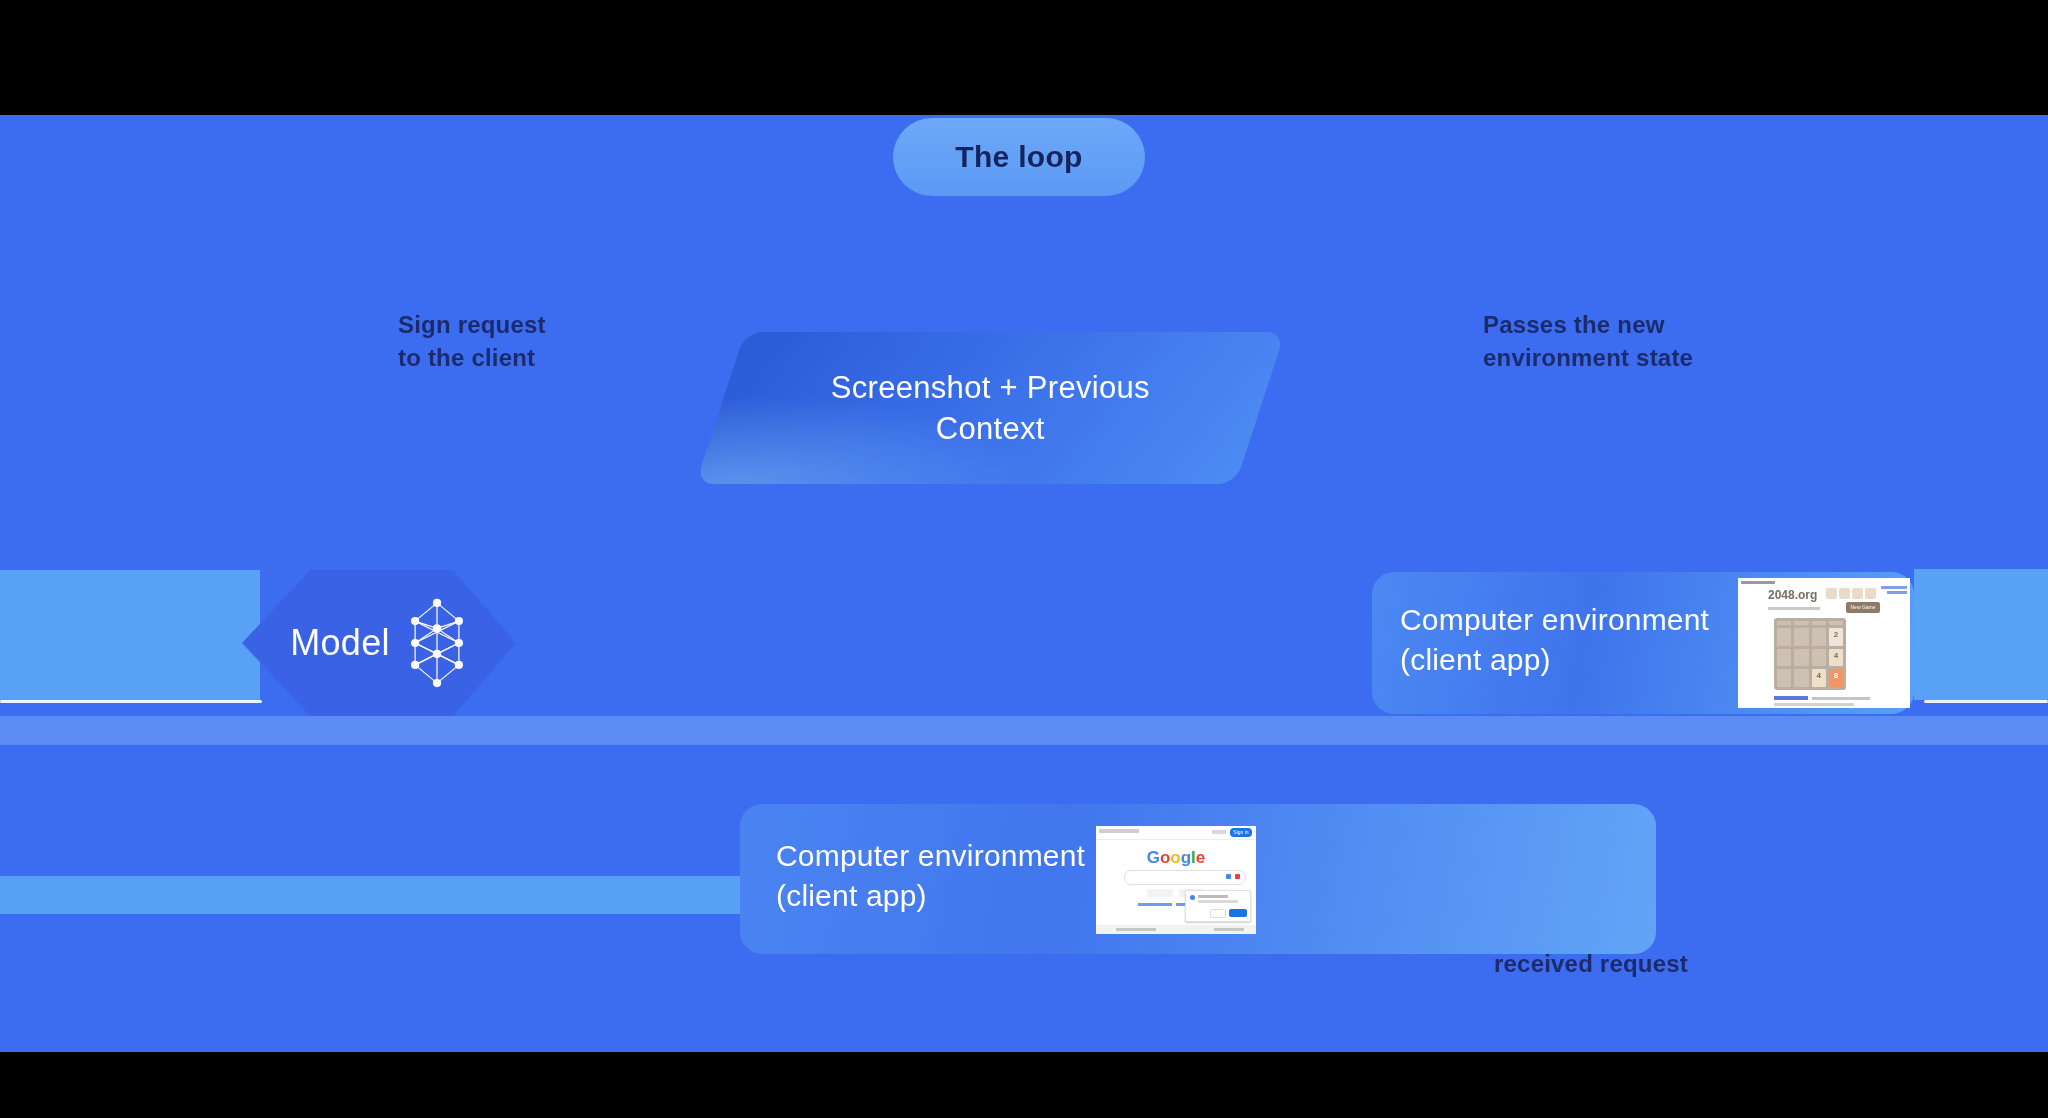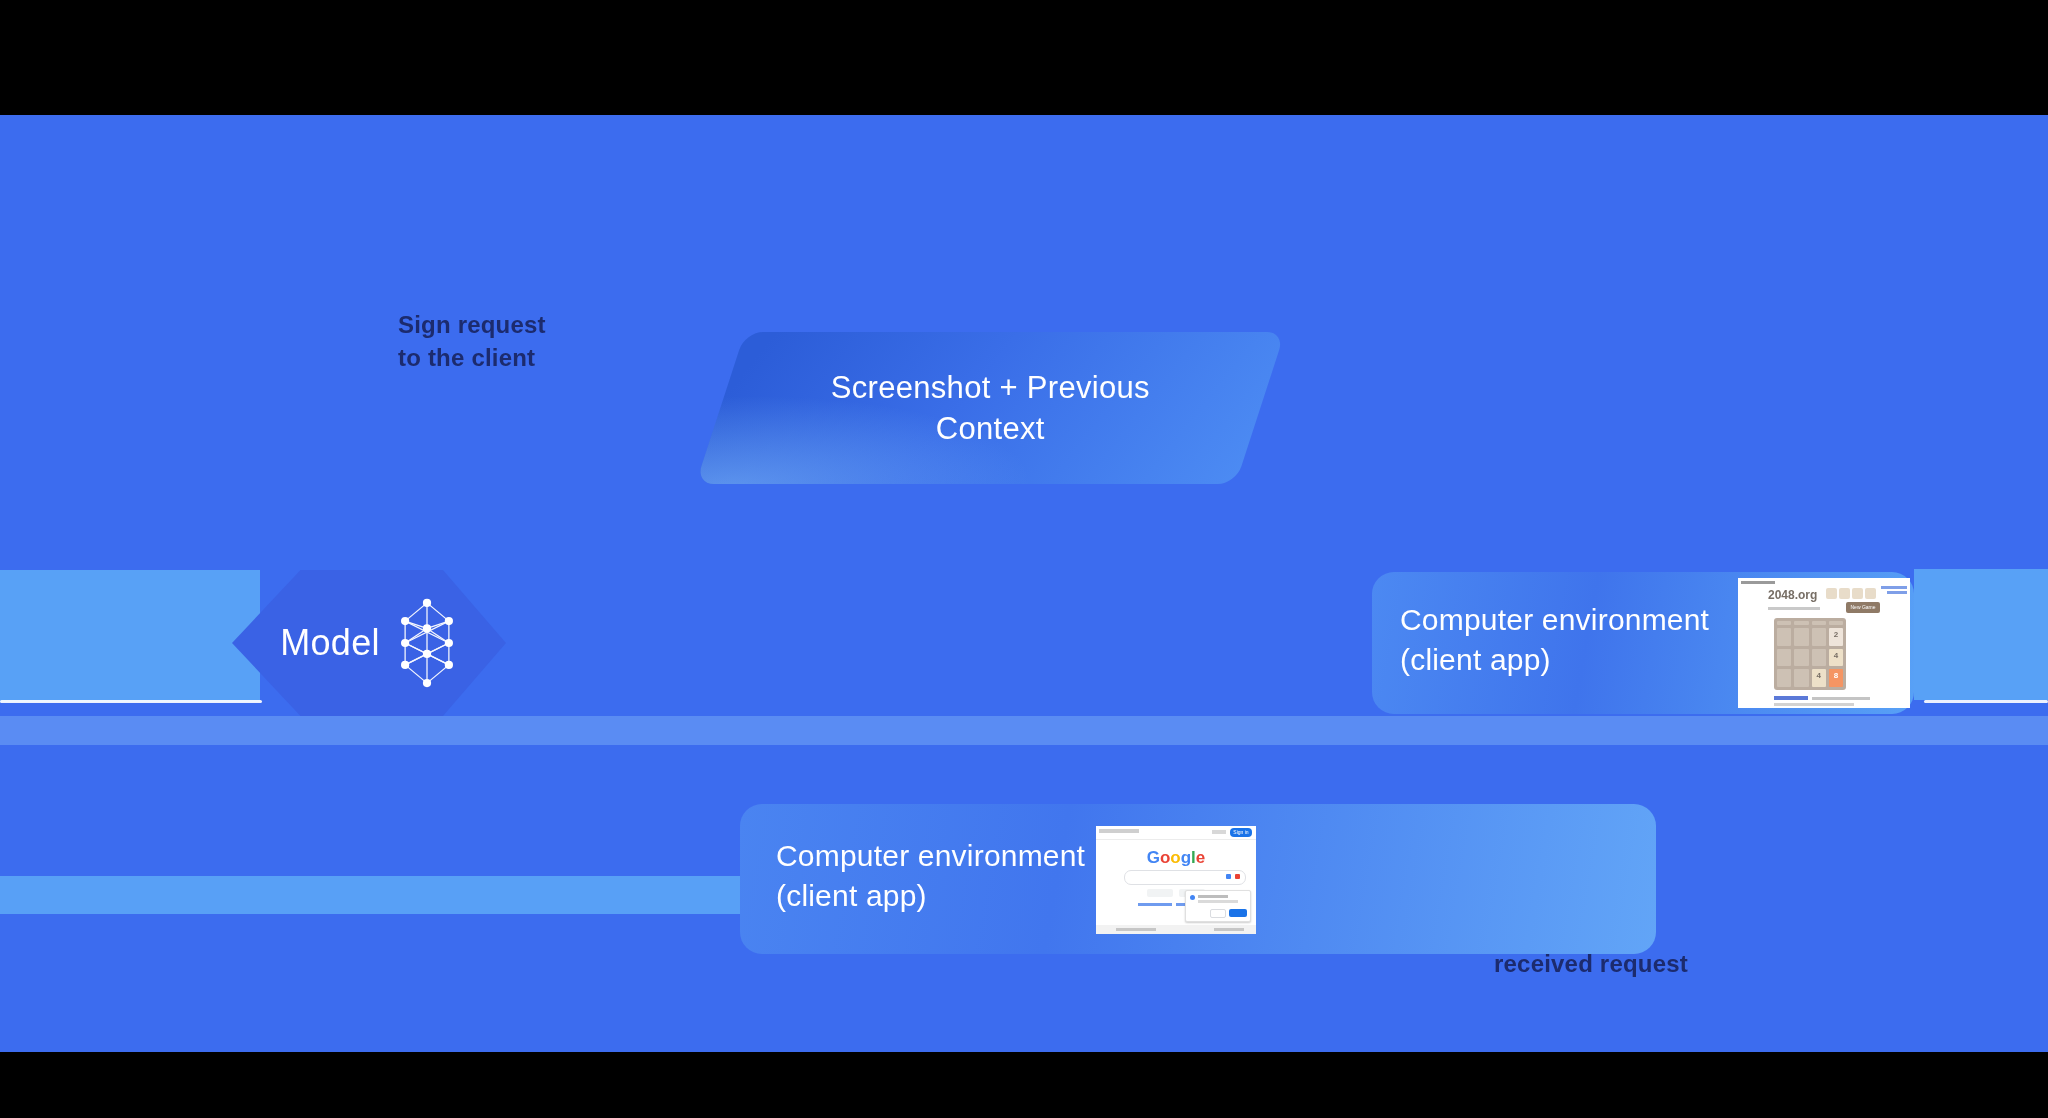--- a/index.html
+++ b/index.html
@@ -37,21 +37,21 @@
   .para{position:absolute;left:745px;top:332px;width:540px;height:152px;border-radius:18px;
         transform:skewX(-18deg);transform-origin:top left;
         background:linear-gradient(115deg,#2c5dd8 5%,#3a6ee8 45%,#4c8bf3 100%);}
   .para::after{content:"";position:absolute;inset:0;border-radius:18px;
         background:radial-gradient(ellipse at 6% 104%,rgba(130,190,252,.55),rgba(130,190,252,0) 42%);}
   .para-text{position:absolute;inset:0;transform:skewX(18deg);display:flex;flex-direction:column;
         align-items:center;justify-content:center;color:#fff;font-size:31px;line-height:41px;
         letter-spacing:.3px;z-index:2;text-align:center;}
 
   
-  .model{position:absolute;left:232px;top:570px;width:274px;height:146px;background:#3a62e5;
+  .model{position:absolute;left:242px;top:570px;width:274px;height:146px;background:#3a62e5;
          clip-path:polygon(0% 50%,25% 0%,77% 0%,100% 50%,77% 100%,25% 100%);
          display:flex;align-items:center;justify-content:center;gap:16px;}
   .model .model-label{color:#fff;font-size:36px;letter-spacing:.3px;}
   .nn-icon{width:62px;height:96px;}
 
   
   .envbox{position:absolute;border-radius:22px;}
   .env-right{left:1372px;top:572px;width:542px;height:142px;
              background:linear-gradient(100deg,#4c89f2 0%,#3f74ec 40%,#58a1f6 100%);}
   .env-bottom{left:740px;top:804px;width:916px;height:150px;
@@ -123,24 +123,31 @@
 <div class="canvas">
   <div class="stage">
 
     <div class="band band-left-model" style="top:455px"></div>
     <div class="band band-right-edge" style="top:454px"></div>
     <div class="band band-strip" style="top:601px"></div>
     <div class="band band-bottom-left" style="top:761px"></div>
     <div class="white-line wl-left" style="top:585px"></div>
     <div class="white-line wl-right" style="top:585px"></div>
 
+    <div class="pill" style="top:3px">
+      <span>The loop</span>
+    </div>
 
     <div class="arrow-label lbl-tl" style="top:193px">
       <span>Sign request</span>
       <span>to the client</span>
+    </div>
+    <div class="arrow-label lbl-tr" style="top:193px">
+      <span>Passes the new</span>
+      <span>environment state</span>
     </div>
     <div class="arrow-label lbl-br" style="top:799px">
       <span>Executes the</span>
       <span>received request</span>
     </div>
 
     <div class="para" style="top:217px">
       <div class="para-text">
         <span>Screenshot + Previous</span>
         <span>Context</span>

